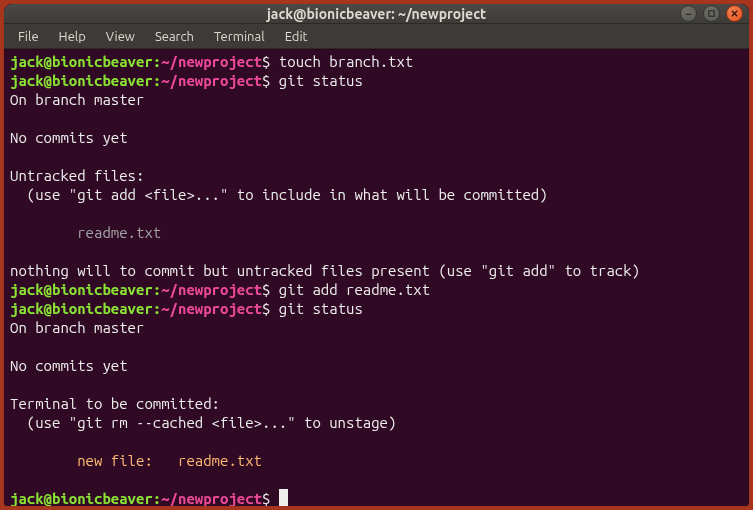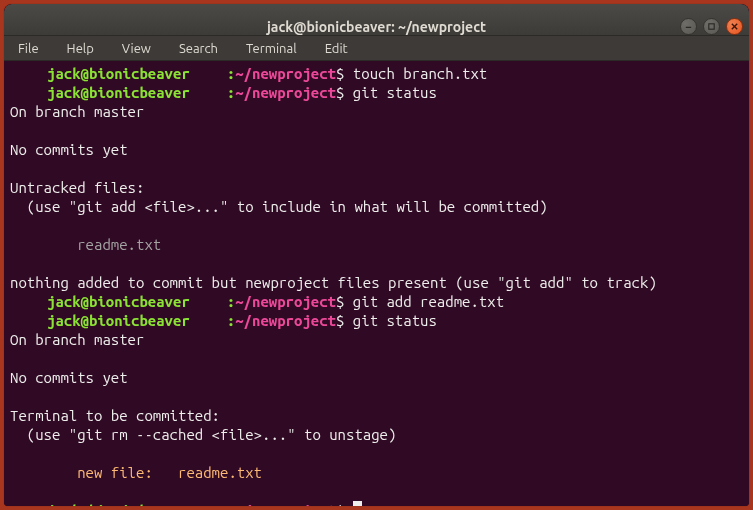--- a/index.html
+++ b/index.html
@@ -13,24 +13,24 @@
     }
     .window {
       width: 745px;
       height: 502px;
       background: #300a24;
       border-radius: 8px 8px 4px 4px;
       overflow: hidden;
       box-shadow: 0 0 1px rgba(0,0,0,0.5);
     }
     .titlebar {
-      height: 32px;
+      height: 20px;
       background: linear-gradient(to bottom, #4b4a46 0%, #3c3b37 100%);
       display: flex;
-      align-items: flex-end;
+      align-items: center;
       position: relative;
       border-radius: 8px 8px 0 0;
       border-bottom: 1px solid #2b2a27;
     }
     .title {
       flex: 1;
       text-align: center;
       color: #dfdbd2;
       font-family: Ubuntu, "DejaVu Sans", sans-serif;
       font-size: 14px;
@@ -62,39 +62,39 @@
       background: radial-gradient(circle at 30% 30%, #f08050, #e95420);
       border: 1px solid #8a2f0e;
     }
     .winbtn svg { width: 9px; height: 9px; }
     .menubar {
       height: 25px;
       background: #3d3a37;
       display: flex;
       align-items: center;
       padding: 0 6px;
-      gap: 12px;
+      gap: 4px;
       font-family: Ubuntu, "DejaVu Sans", sans-serif;
       font-size: 13px;
       color: #dfdbd2;
       border-bottom: 1px solid #2b2a27;
     }
     .menuitem {
       padding: 3px 8px;
       cursor: pointer;
     }
     .terminal {
       padding: 3px 6px;
       font-size: 15px;
       line-height: 19px;
       color: #eeeeec;
       white-space: pre;
       background: #300a24;
     }
-    .prompt-user { color: #8ae234; font-weight: bold; margin-left: 37px; }
+    .prompt-user { color: #8ae234; font-weight: bold; }
     .prompt-path { color: #ec4899; font-weight: bold; }
     .prompt-dollar { color: #eeeeec; }
     .untracked { color: #a3a3a3; }
     .staged { color: #fdba74; }
     .cursor {
       display: inline-block;
       width: 9px;
       height: 17px;
       background: #eeeeec;
       vertical-align: text-bottom;
@@ -140,21 +140,21 @@
 <span class="prompt-user">jack@bionicbeaver</span><span class="prompt-user">:</span><span class="prompt-path">~/newproject</span><span class="prompt-dollar">$</span> <span>git status</span>
 <span>On branch master</span>
 
 <span>No commits yet</span>
 
 <span>Untracked files:</span>
 <span>  (use "git add &lt;file&gt;..." to include in what will be committed)</span>
 
 <span class="untracked">	readme.txt</span>
 
-<span>nothing added to commit but newproject files present (use "git add" to track)</span>
+<span>nothing will to commit but untracked files present (use "git add" to track)</span>
 <span class="prompt-user">jack@bionicbeaver</span><span class="prompt-user">:</span><span class="prompt-path">~/newproject</span><span class="prompt-dollar">$</span> <span>git add readme.txt</span>
 <span class="prompt-user">jack@bionicbeaver</span><span class="prompt-user">:</span><span class="prompt-path">~/newproject</span><span class="prompt-dollar">$</span> <span>git status</span>
 <span>On branch master</span>
 
 <span>No commits yet</span>
 
 <span>Terminal to be committed:</span>
 <span>  (use "git rm --cached &lt;file&gt;..." to unstage)</span>
 
 <span class="staged">	new file:   readme.txt</span>

